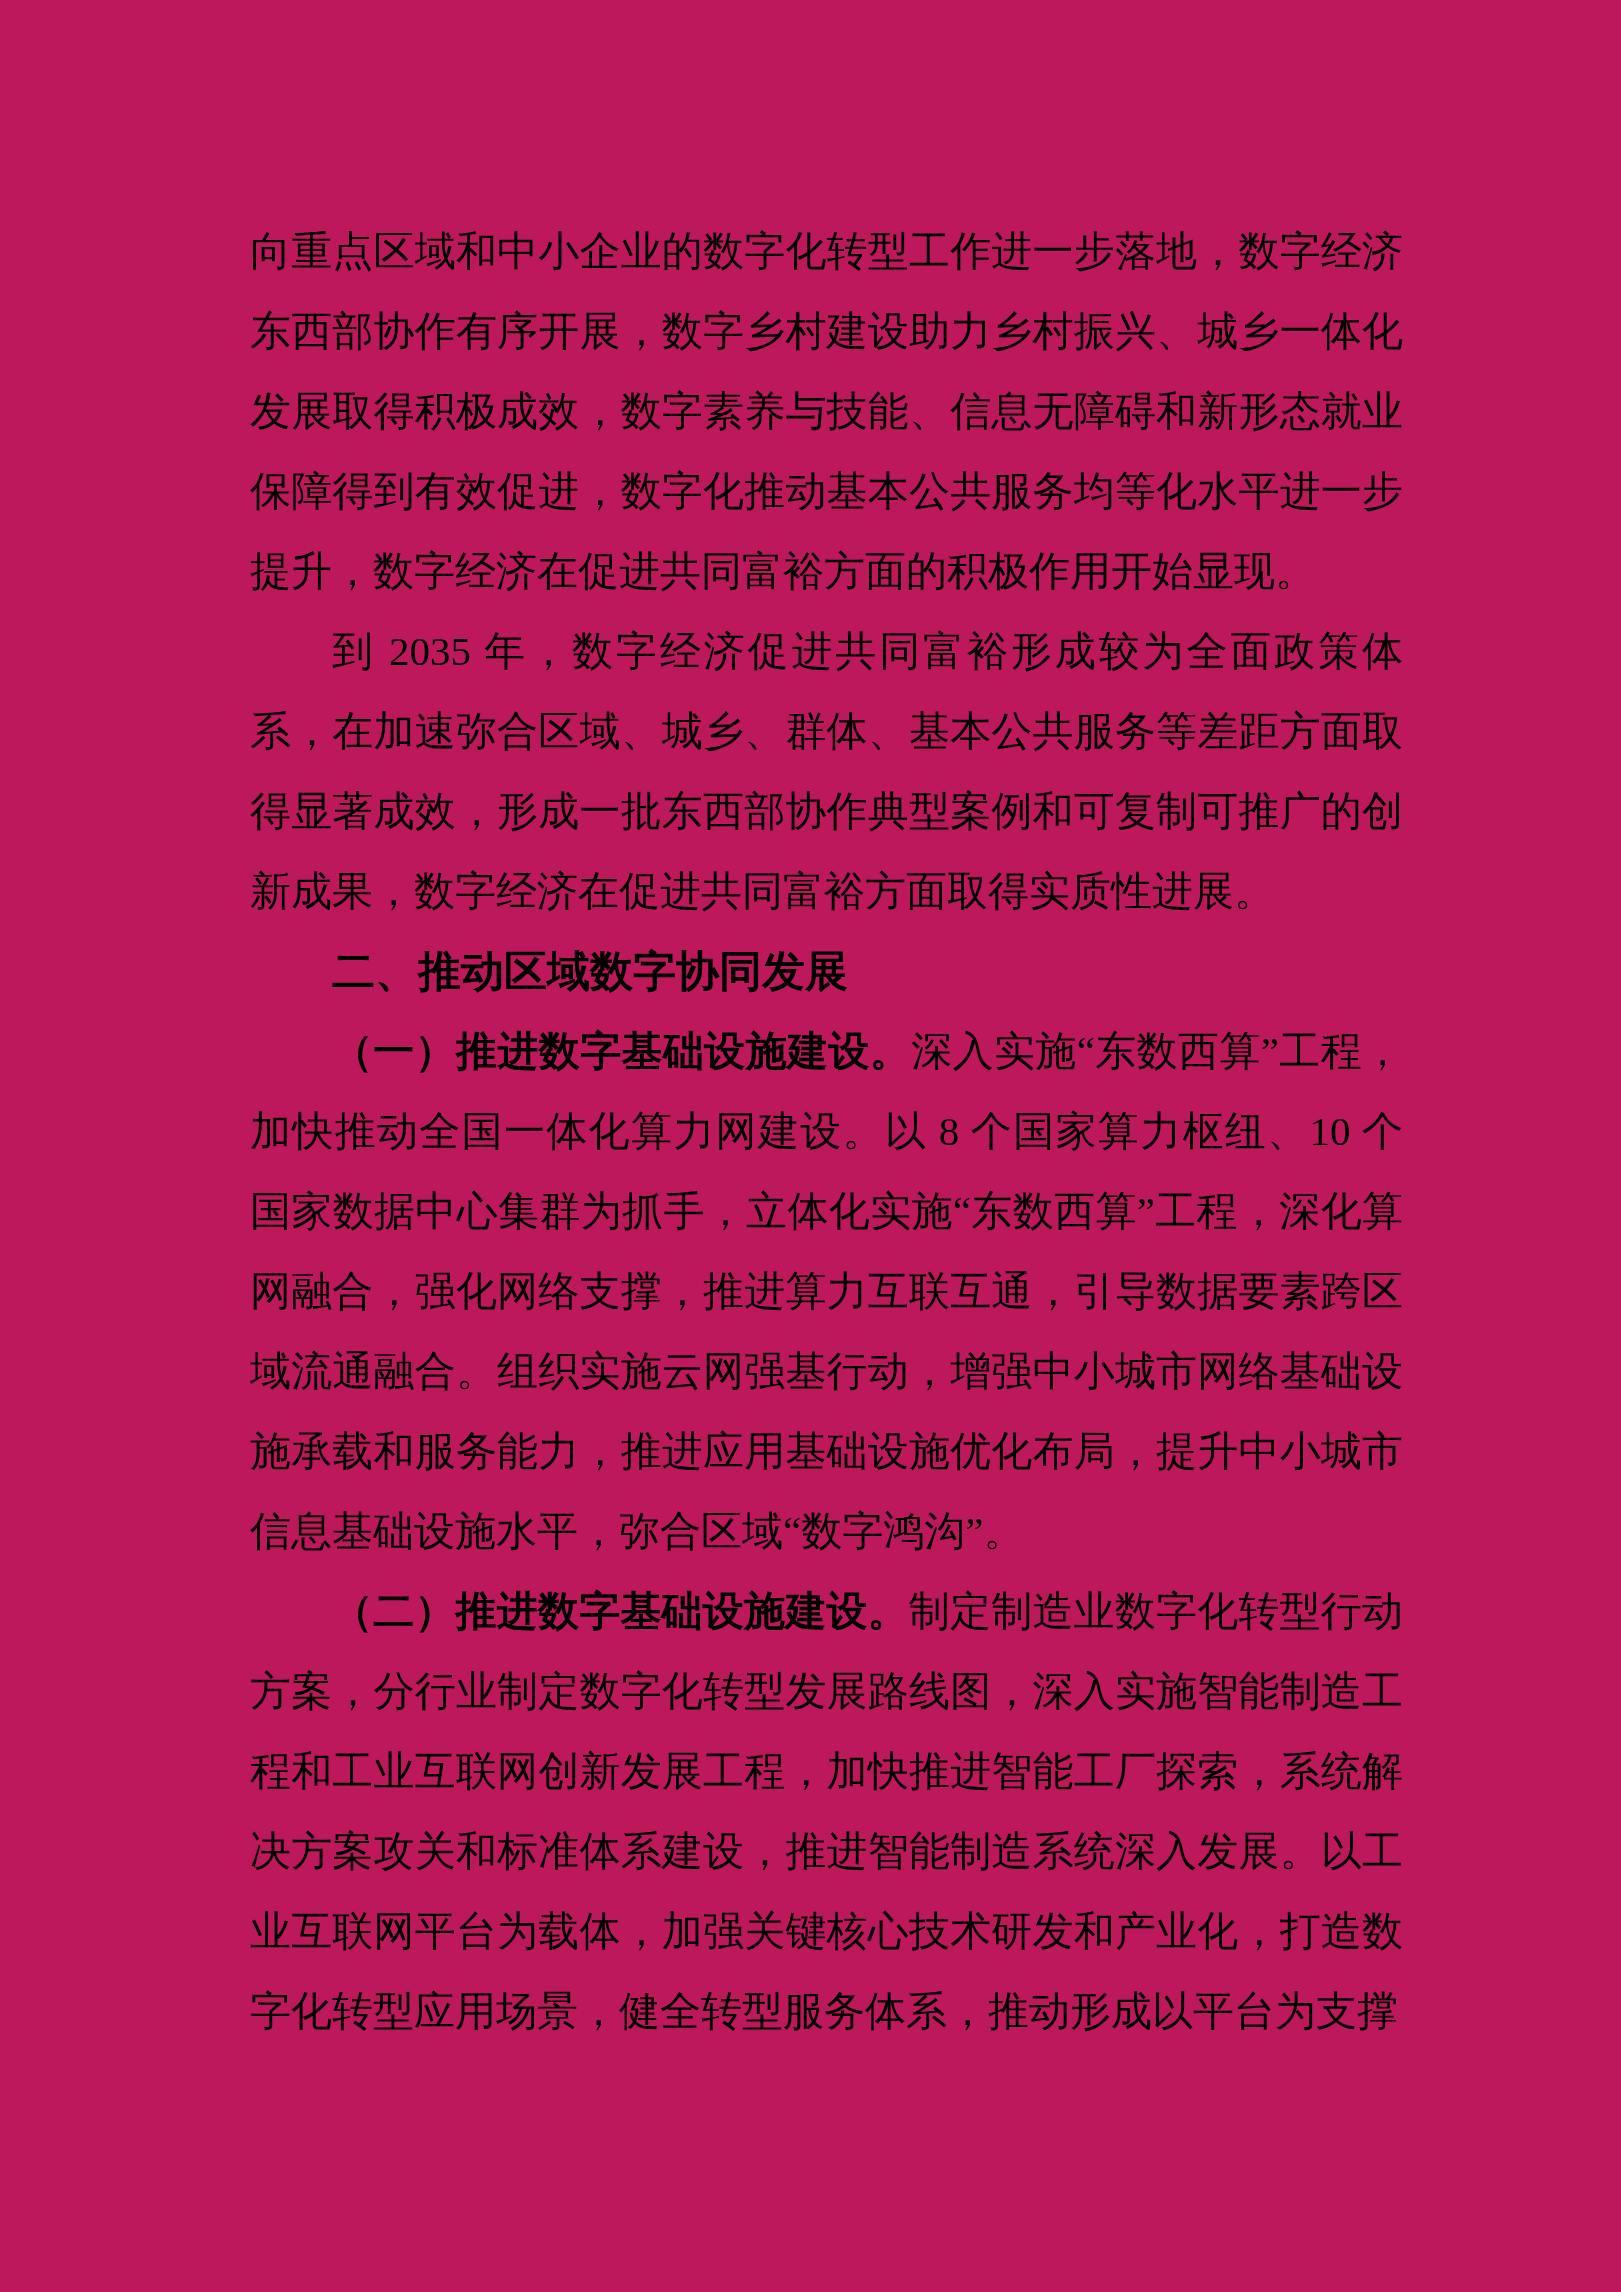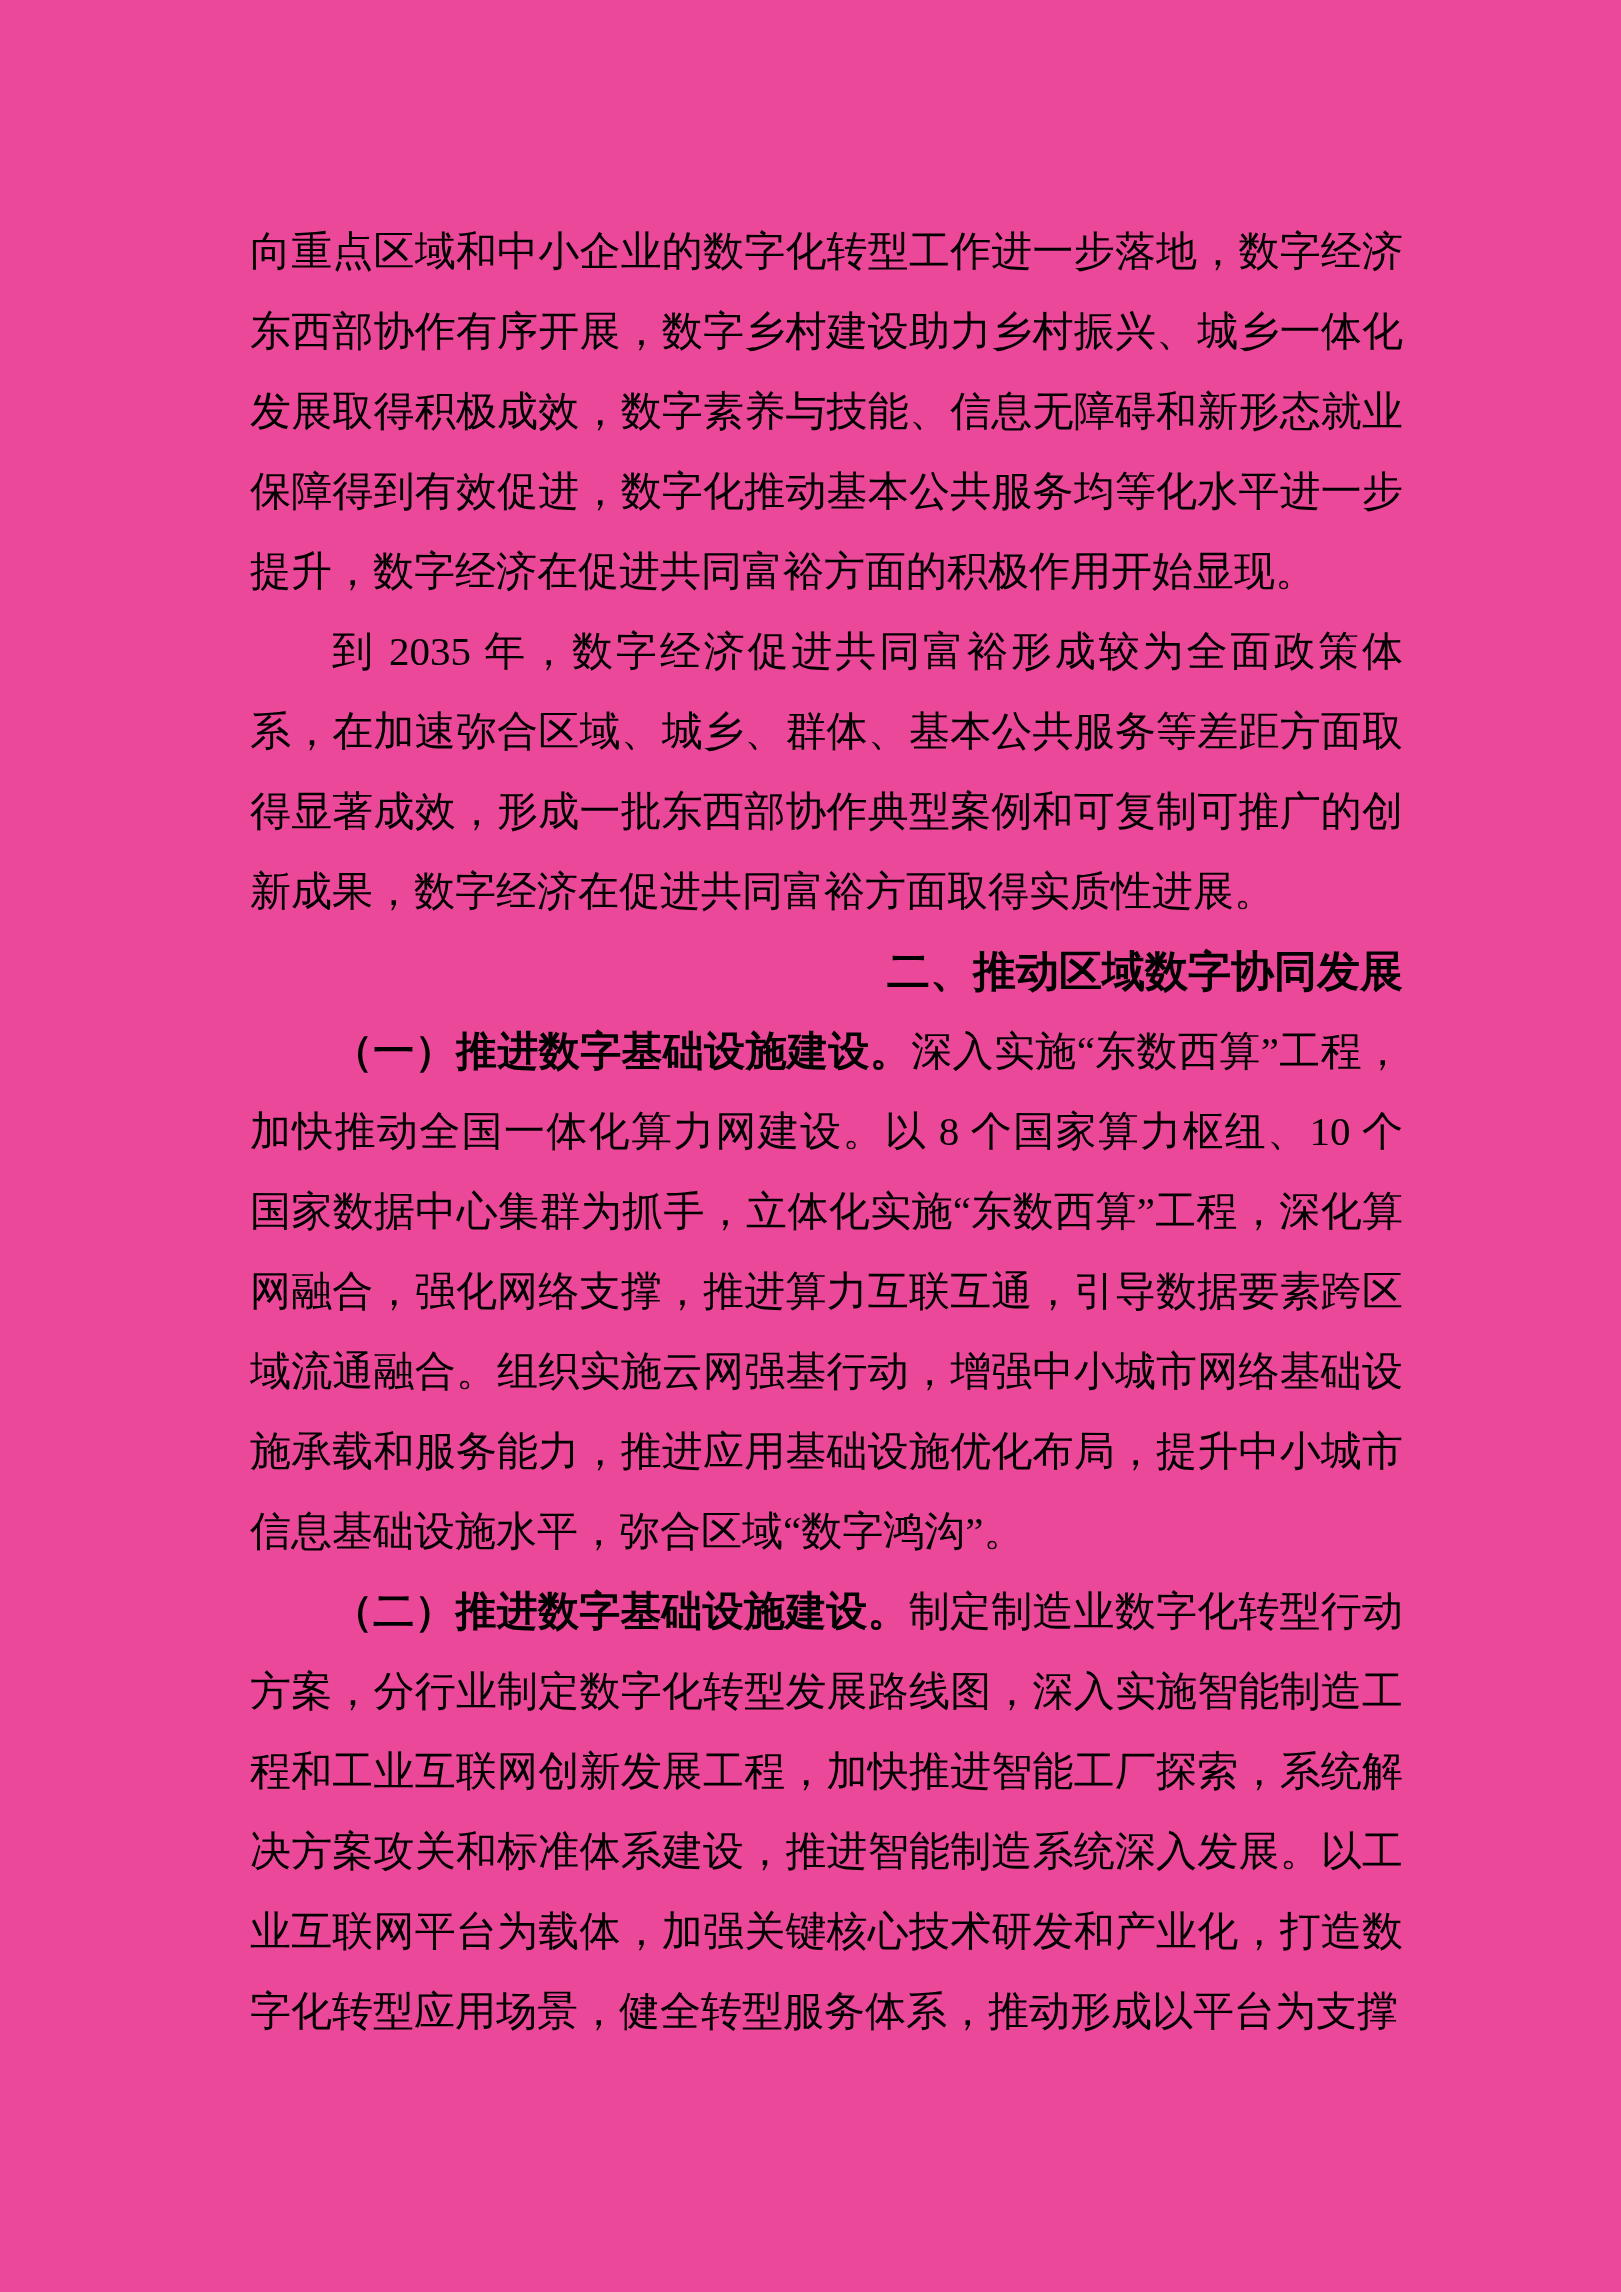--- a/index.html
+++ b/index.html
@@ -4,21 +4,21 @@
 <style>
   html, body {
     margin: 0;
     padding: 0;
     background: #ffffff;
   }
   .page {
     position: relative;
     width: 1621px;
     height: 2293px;
-    background: #ec4899;
+    background: #be185d;
     overflow: hidden;
     color: #000000;
     font-family: "Liberation Serif", serif;
   }
   .doc-body {
     position: absolute;
     left: 250px;
     top: 211px;
     width: 1153px;
     font-size: 41px;
@@ -30,21 +30,21 @@
     margin: 0;
     padding: 0;
   }
   .para.indent {
     text-indent: 82px;
   }
   .heading {
     margin: 0;
     padding: 0;
     text-indent: 82px;
-    text-align: right;
+    text-align: left;
     font-family: "Liberation Sans", sans-serif;
     font-weight: 700;
     font-size: 43px;
   }
   .clause-lead {
     font-weight: 700;
   }
 </style>
 </head>
 <body>

